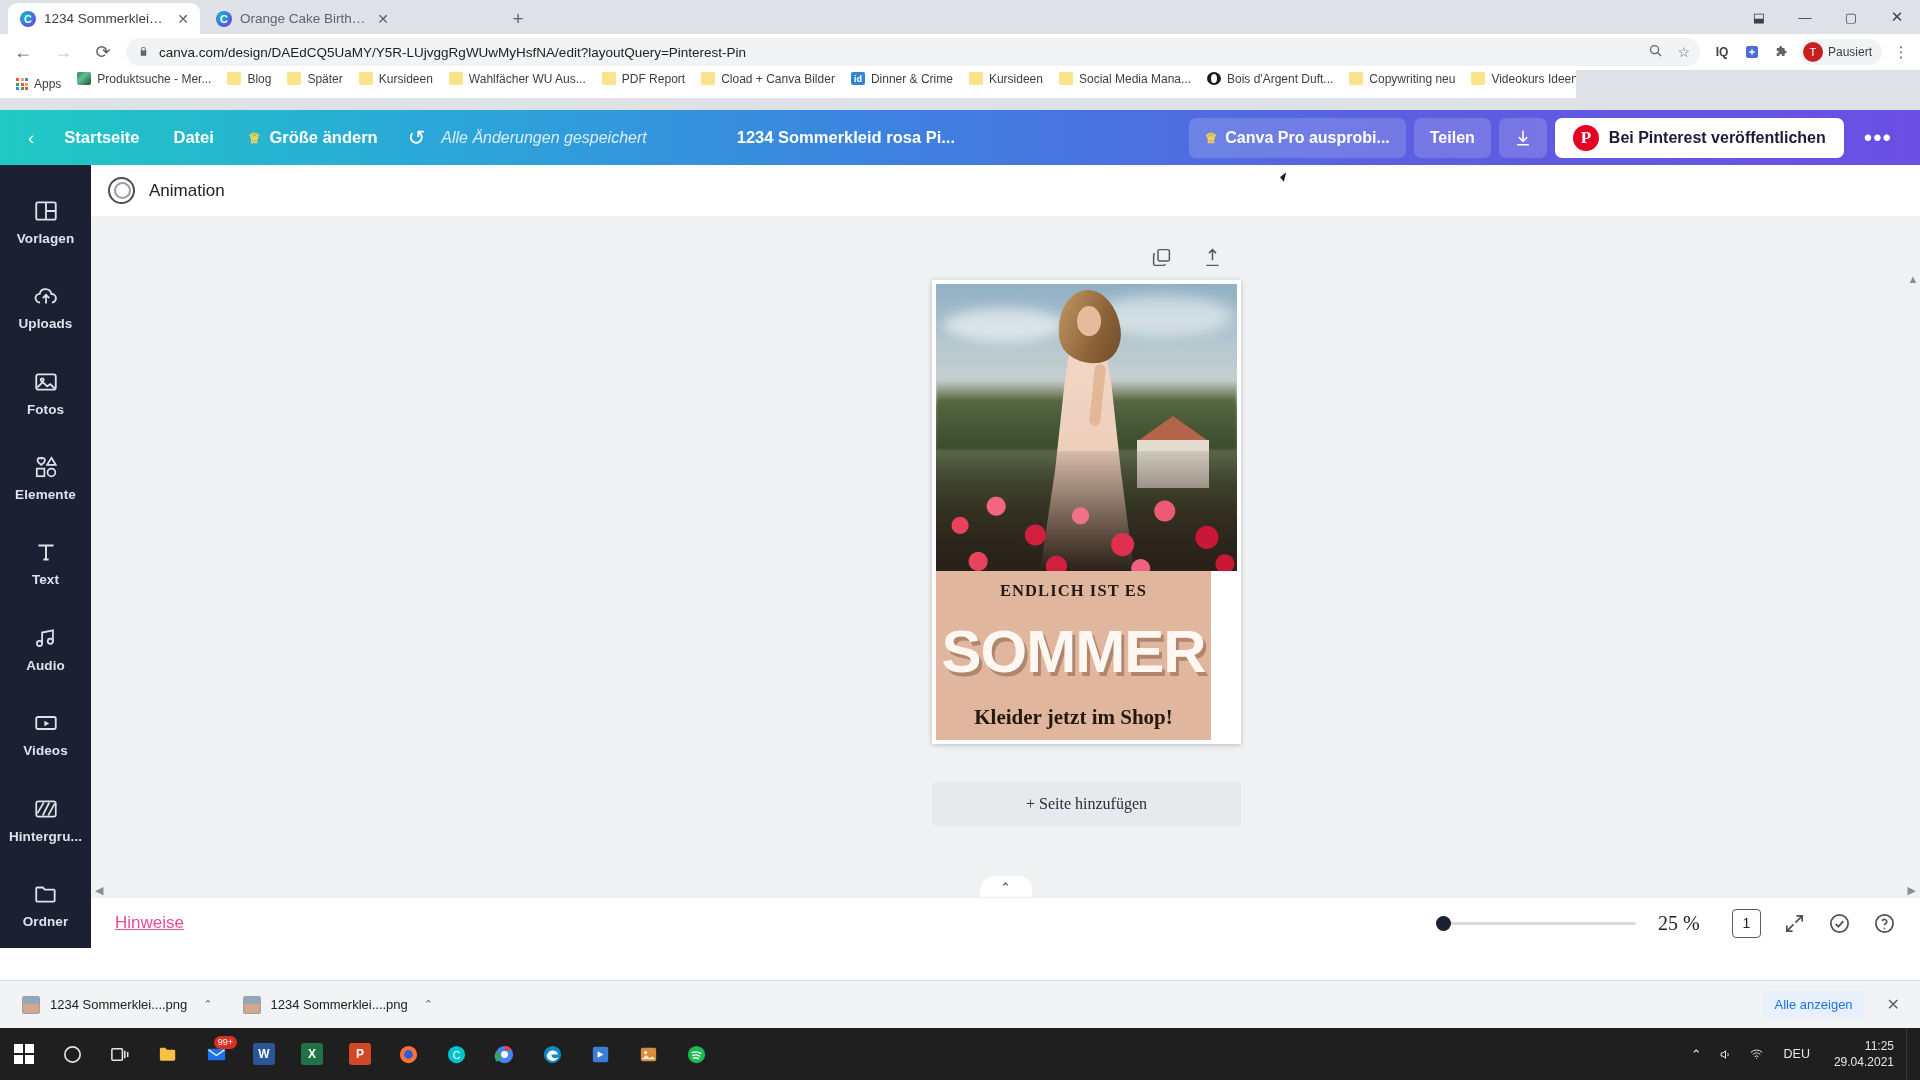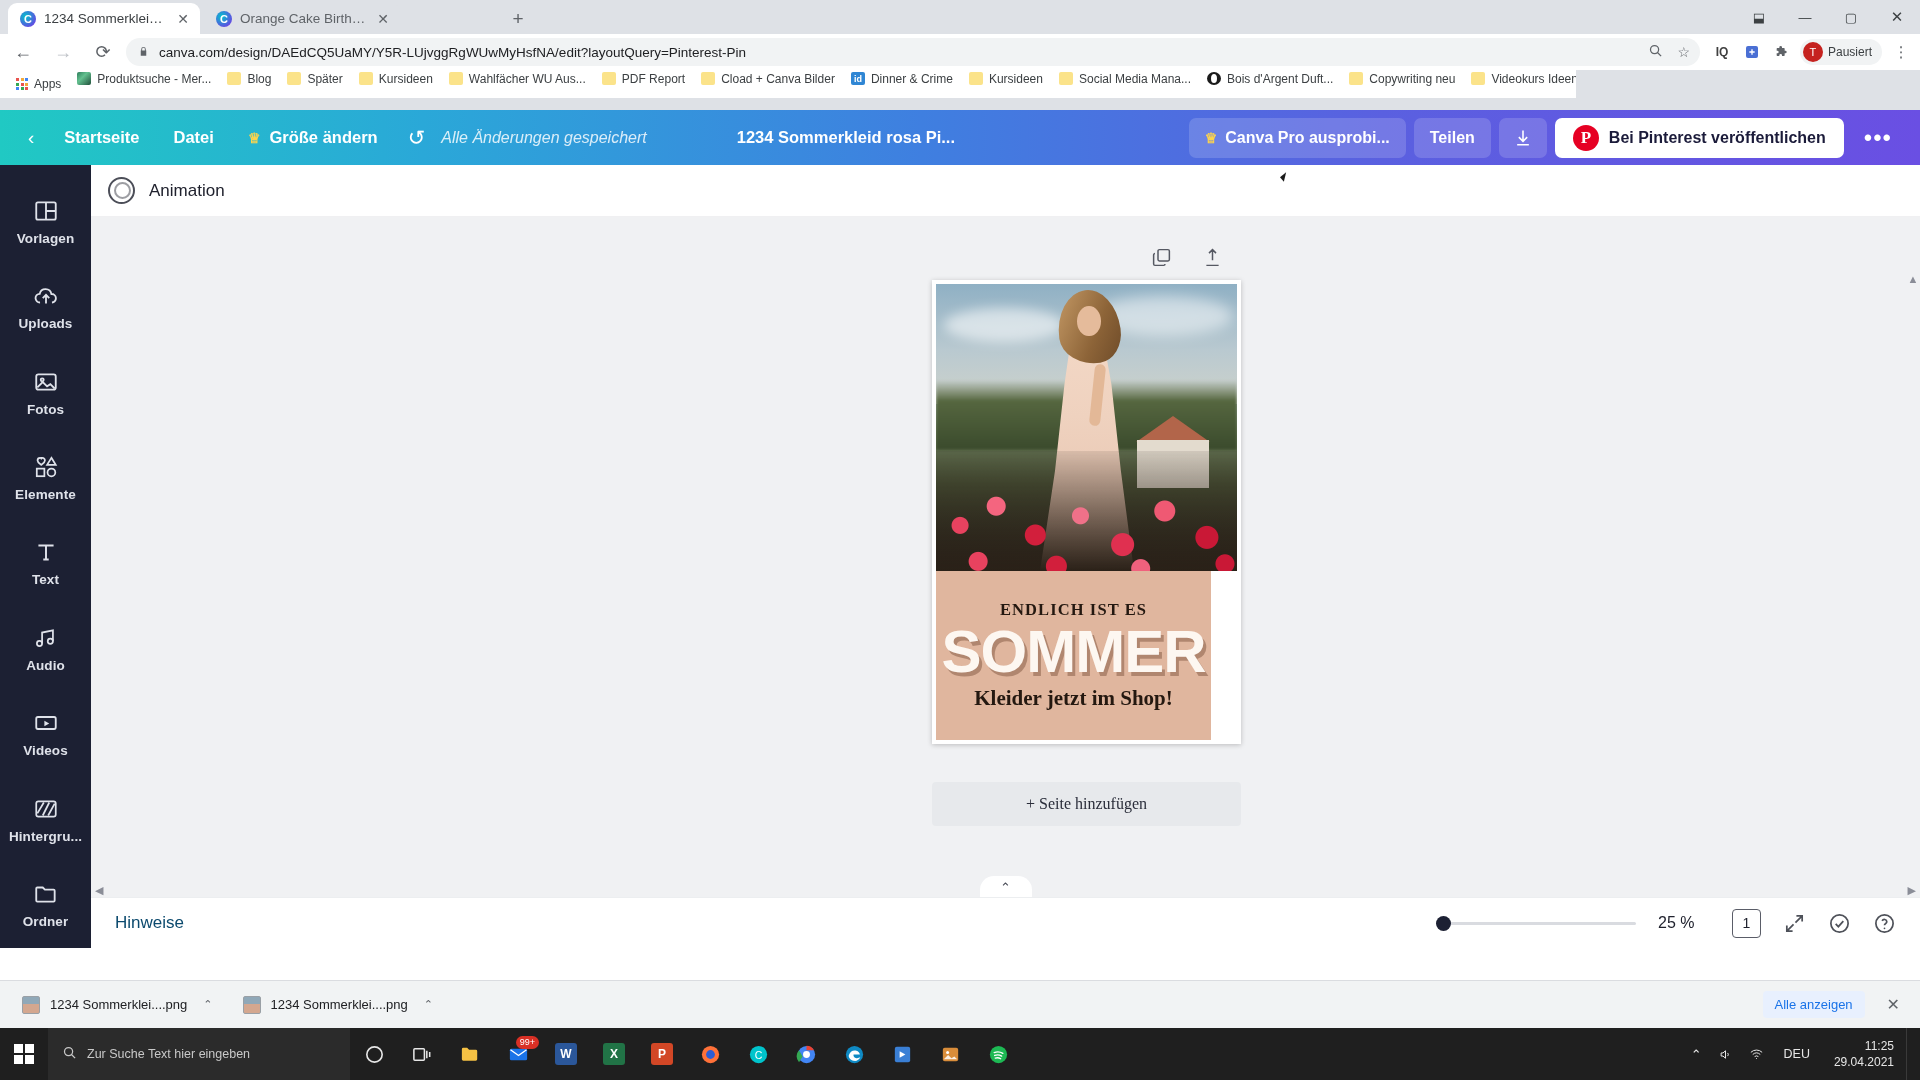--- a/index.html
+++ b/index.html
@@ -359,21 +359,21 @@
     clip-path: polygon(34% 0%, 66% 0%, 76% 22%, 86% 58%, 100% 100%, 0% 100%, 16% 58%, 26% 22%);
   }
   .model-arm {
     position: absolute; left: 60px; top: 74px; width: 11px; height: 62px;
     background: #e3b897; border-radius: 6px; transform: rotate(6deg);
   }
   .design-text {
     position: absolute; left: 0; bottom: 0; width: 275px; height: 169px;
     background: #e0b69e;
     display: flex; flex-direction: column; align-items: center; justify-content: center;
-    gap: 0;
+    gap: 19px;
   }
   .dt-top {
     font-family: "Liberation Serif", serif;
     font-size: 16.5px; font-weight: bold; letter-spacing: 1.1px;
     color: #241810;
   }
   .dt-main {
     font-size: 60px; font-weight: bold; letter-spacing: -1px;
     color: #fdf7f1; line-height: 1;
     text-shadow: 3px 4px 0 rgba(110,68,48,.42);
@@ -411,38 +411,38 @@
     color: #8a8d97; font-size: 11px; padding: 4px 0;
   }
 
   .status-bar {
     position: absolute; left: 0; bottom: 0; width: 1829px; height: 51px;
     background: #ffffff;
     display: flex; align-items: center;
     border-top: 1px solid #eceef0;
   }
   .sb-notes {
-    font-size: 17px; color: #0c4a6e; padding-left: 24px;
+    font-size: 17px; color: #ec4899; padding-left: 24px; text-decoration: underline;
   }
   .sb-right {
     margin-left: auto; display: flex; align-items: center; gap: 22px;
     padding-right: 24px;
   }
   .zoom-slider {
     position: relative; width: 200px; height: 16px;
     display: flex; align-items: center;
   }
   .zoom-track {
     width: 200px; height: 3px; background: #d9dbe0; border-radius: 2px;
   }
   .zoom-knob {
     position: absolute; left: 0; width: 15px; height: 15px; border-radius: 50%;
     background: #1c2033;
   }
-  .zoom-value { font-size: 16px; color: #20222e; min-width: 52px; }
+  .zoom-value { font-size: 20px; color: #20222e; min-width: 52px; font-family: Liberation Serif, serif; }
   .page-count {
     width: 29px; height: 29px; border: 1.6px solid #5a5d68; border-radius: 4px;
     display: flex; align-items: center; justify-content: center;
     font-size: 14px; color: #20222e;
   }
   .sb-ico { color: #4e5159; display: flex; align-items: center; }
   .sb-ico svg { width: 23px; height: 23px; display: block; }
 
   
   .shelf {
@@ -913,29 +913,20 @@
 
   <div class="taskbar">
     <div class="tb-start">
       <span class="win-logo">
           <i></i>
           <i></i>
           <i></i>
           <i></i>
         </span>
     </div>
-    <div class="tb-search">
-      <span>
-        <svg viewBox="0 0 24 24" width="15" height="15" fill="none" stroke="#c8c8c8" stroke-width="2">
-            <circle cx="10.5" cy="10.5" r="6.5"></circle>
-            <path d="M15.5 15.5 21 21"></path>
-          </svg>
-      </span>
-      <span>Zur Suche Text hier eingeben</span>
-    </div>
     <div class="tb-ico">
       <svg viewBox="0 0 24 24" fill="none" stroke="#e6e6e6" stroke-width="1.7">
           <circle cx="12" cy="12" r="8"></circle>
         </svg>
     </div>
     <div class="tb-ico">
       <svg viewBox="0 0 24 24" fill="none" stroke="#e6e6e6" stroke-width="1.6">
           <rect x="3" y="6" width="11" height="12" rx="1"></rect>
           <path d="M16.5 8v8M19.5 9.5v5"></path>
         </svg>

